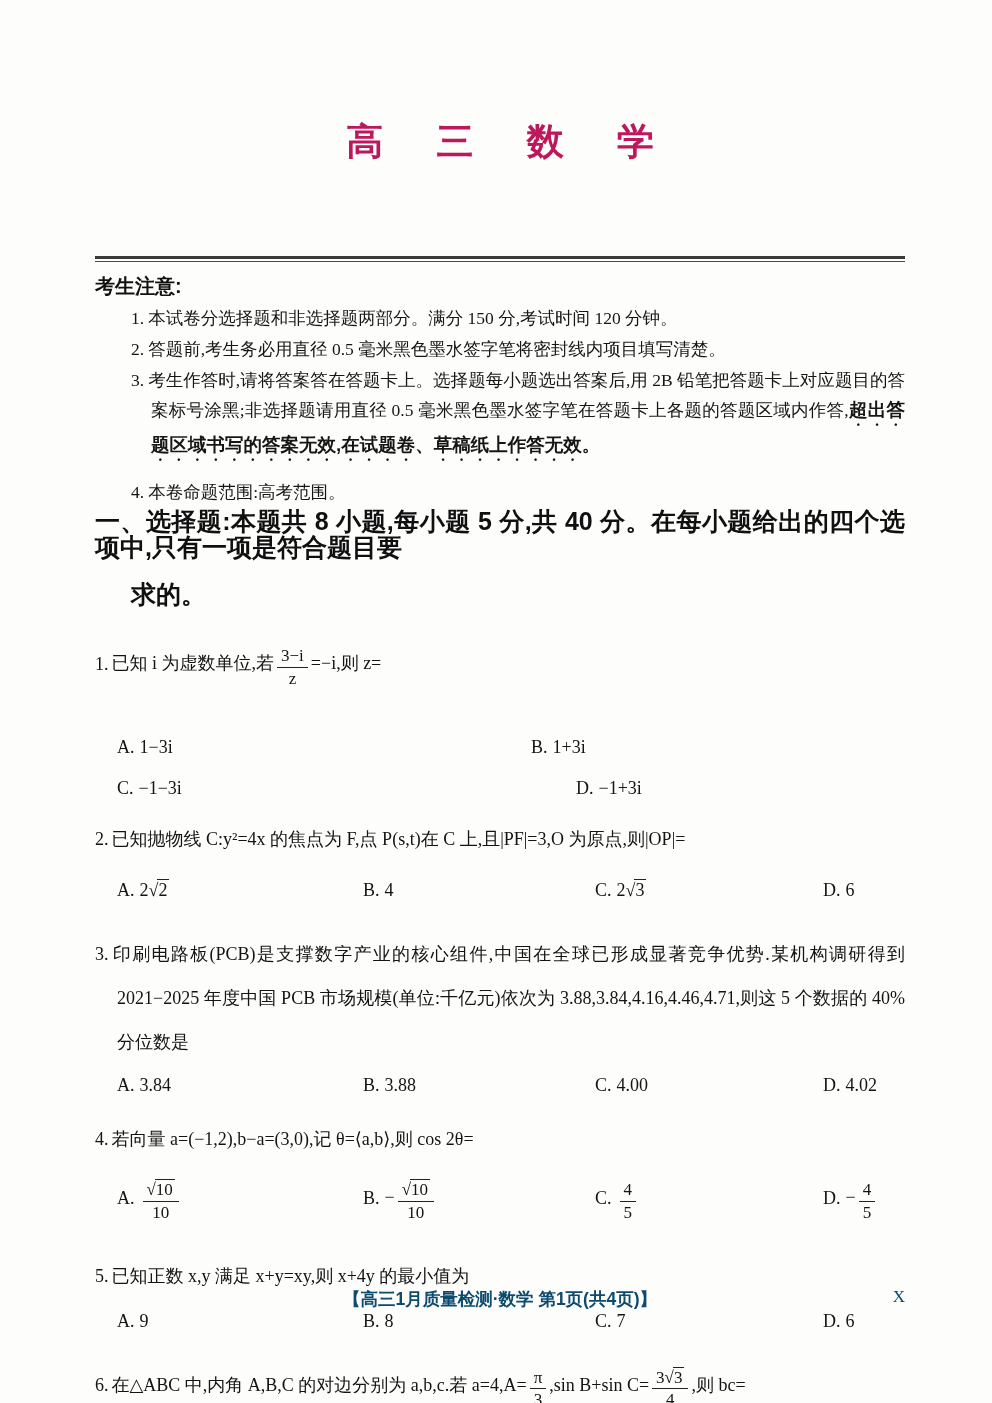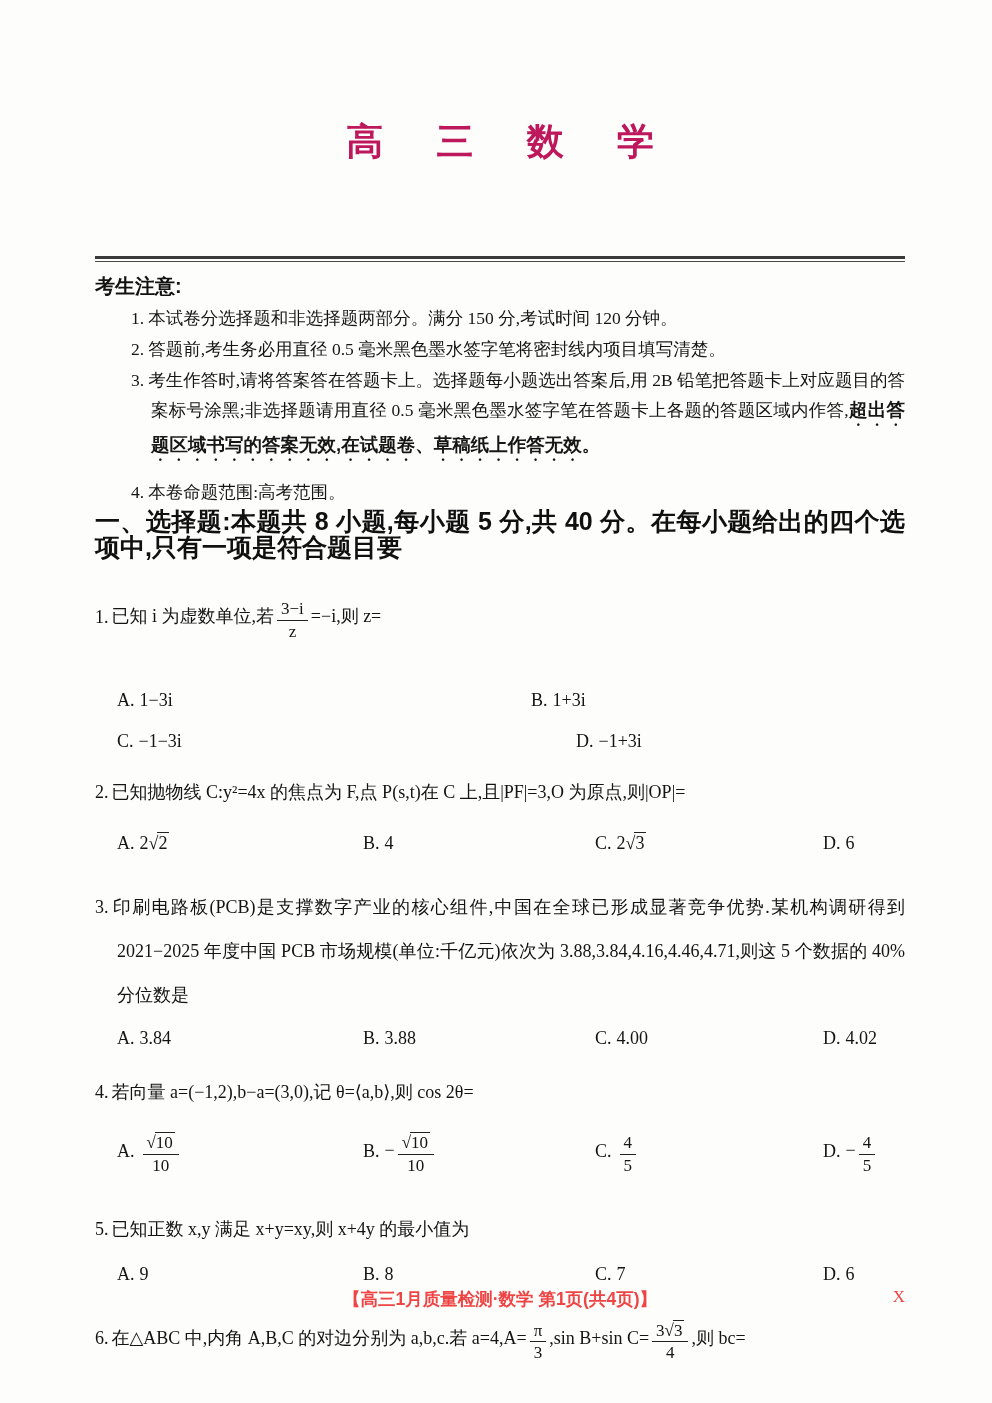--- a/index.html
+++ b/index.html
@@ -88,21 +88,21 @@
   .m4 { margin-top:31px; }   
   .q4-r { margin-top:17px; }
   .m5 { margin-top:29px; }   
   .q5-r { margin-top:23px; }
   .m6 { margin-top:24px; }   
   .q6-r { margin-top:17px; }
 
   .footer {
     position:absolute; left:95px; right:87px; bottom:92px;
     text-align:center;
-    font-size:17.5px; color:#ef4444;
+    font-size:17.5px; color:#0c4a6e;
   }
   .footer .corner {
     position:absolute; right:0; top:0;
     font-family:"Liberation Serif","DejaVu Serif",serif;
     font-weight:normal; font-size:17px;
   }
 </style>
 </head>
 <body>
 
@@ -117,20 +117,21 @@
     <div class="notice-list">
       <p class="n-item"><span class="n-num">1.</span><span>本试卷分选择题和非选择题两部分。满分 150 分,考试时间 120 分钟。</span></p>
       <p class="n-item"><span class="n-num">2.</span><span>答题前,考生务必用直径 0.5 毫米黑色墨水签字笔将密封线内项目填写清楚。</span></p>
       <p class="n-item n-item-3"><span class="n-num">3.</span><span>考生作答时,请将答案答在答题卡上。选择题每小题选出答案后,用 2B 铅笔把答题卡上对应题目的答案标号涂黑;非选择题请用直径 0.5 毫米黑色墨水签字笔在答题卡上各题的答题区域内作答,</span><span class="em-dots">超出答题区域书写的答案无效,在试题卷、草稿纸上作答无效。</span></p>
       <p class="n-item"><span class="n-num">4.</span><span>本卷命题范围:高考范围。</span></p>
     </div>
   </section>
 
   <section class="sec-head hei">
     <div class="l1">一、选择题:本题共 8 小题,每小题 5 分,共 40 分。在每小题给出的四个选项中,只有一项是符合题目要</div>
+    <div class="l2">求的。</div>
   </section>
 
   <div class="q">
     <div class="qstem m1">
       <span class="qnum">1.</span><span>已知 i 为虚数单位,若</span><span class="frac"><span class="fnum">3−i</span><span class="fden">z</span></span><span>=−i,则 z=</span>
     </div>
     <div class="optrow two q1-r1">
       <span class="opt"><span class="olabel">A.</span><span>1−3i</span></span>
       <span class="opt"><span class="olabel">B.</span><span>1+3i</span></span>
     </div>

